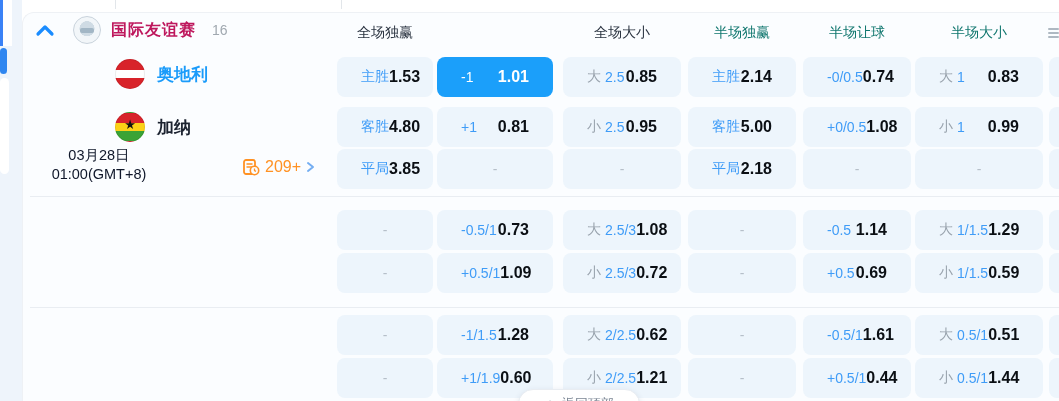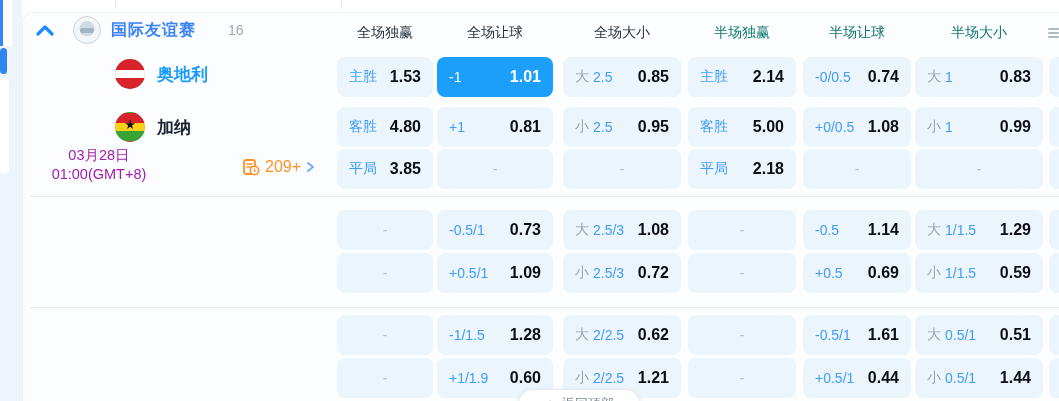--- a/index.html
+++ b/index.html
@@ -22,63 +22,63 @@
   .card { position:absolute; left:22px; top:12px; width:1037px; height:389px;
           background:#fbfdff; border-top-left-radius:12px; border-top:1px solid #eef1f5; border-left:1px solid #eef1f5; }
 
   .divider { position:absolute; left:30px; right:0; height:1px; background:#e9edf2; }
 
   
   .collapse-btn { position:absolute; left:34px; top:22px; width:22px; height:18px; cursor:pointer; }
   .league-logo { position:absolute; left:73px; top:16px; width:28px; height:28px; border-radius:50%;
                  border:1px solid #c9d3dc; background:radial-gradient(circle at 50% 45%, #cfdbe4 0 38%, #f2f6f9 40%); }
   .league-logo::after { content:""; position:absolute; left:6px; top:11px; width:14px; height:5px; background:#7e97ac; opacity:.55; border-radius:2px; }
-  .league-title { position:absolute; left:111px; top:20px; font-size:16px; font-weight:700; color:#3b82f6; letter-spacing:1px; }
-  .league-count { position:absolute; left:228px; top:22px; font-size:14px; color:#a0a8b0; }
+  .league-title { position:absolute; left:111px; top:20px; font-size:16px; font-weight:700; color:#be185d; letter-spacing:1px; }
+  .league-count { position:absolute; left:212px; top:22px; font-size:14px; color:#a0a8b0; }
 
   
   .colhead { position:absolute; top:24px; font-size:14px; text-align:center; color:#2a3340; }
   .colhead.half { color:#0f766e; }
 
   
   .x1 { left:337px; width:96px; }
   .x2 { left:437px; width:116px; }
   .x3 { left:563px; width:118px; }
   .x4 { left:688px; width:108px; }
   .x5 { left:803px; width:108px; }
   .x6 { left:915px; width:128px; }
   .x7 { left:1049px; width:14px; }
 
   
   .y1 { top:57px; } .y2 { top:107px; } .y3 { top:149px; }
   .y4 { top:210px; } .y5 { top:253px; }
   .y6 { top:315px; } .y7 { top:358px; }
 
   .cell { position:absolute; height:40px; background:#edf5fc; border-radius:8px;
-          display:flex; align-items:center; justify-content:space-between; padding:0 12px; cursor:pointer; }
+          display:flex; align-items:center; justify-content:space-between; padding:0 24px; cursor:pointer; }
   .cell .lbl { font-size:14px; color:#3f9cf7; white-space:nowrap; }
   .cell .val { font-size:16px; font-weight:700; color:#0b0f14; }
   .cell.hl { background:#1b9ffa; }
   .cell.hl .lbl, .cell.hl .val { color:#ffffff; }
   .cell.dash { justify-content:center; cursor:default; }
   .cell.dash .val { color:#b6bfc9; font-weight:400; font-size:14px; }
   .ou { display:flex; align-items:center; gap:4px; }
   .ou .pre { font-size:14px; color:#99a3ad; }
   .cell.sliver { border-radius:8px 0 0 8px; padding:0; cursor:default; }
 
   
   .flag { position:absolute; width:30px; height:30px; border-radius:50%; border:1px solid rgba(0,0,0,.08); overflow:hidden; }
   .flag-austria { left:115px; top:59px; background:linear-gradient(180deg,#d8232a 0 34%,#ffffff 34% 66%,#d8232a 66% 100%); }
   .flag-ghana { left:115px; top:112px; background:linear-gradient(180deg,#d8232a 0 34%,#fcd116 34% 66%,#3aa335 66% 100%); }
   .flag-ghana .star { position:absolute; left:0; right:0; top:4px; text-align:center; font-size:13px; color:#111; }
   .team-name { position:absolute; font-size:17px; font-weight:700; }
   .home-name { left:157px; top:63px; color:#1a9bfa; }
   .away-name { left:157px; top:116px; color:#1c2330; }
   .match-time { position:absolute; left:24px; top:146px; width:150px; text-align:center;
-                font-size:14.5px; color:#a21caf; line-height:19px; }
+                font-size:14.5px; color:#0f172a; line-height:19px; }
   .markets { position:absolute; left:243px; top:158px; display:flex; align-items:center; gap:5px; cursor:pointer; }
   .markets .count { font-size:16px; color:#ff9224; }
 
   
   .right-partial-icon { position:absolute; left:1048px; top:27px; width:11px; height:13px; }
   .right-partial-icon span { position:absolute; left:0; width:11px; height:2px; background:#aeb8c2; border-radius:1px; }
 
   
   .back-top { position:absolute; left:518px; top:389px; width:122px; height:30px; background:#ffffff;
               border:1px solid #e9edf2; border-radius:15px; box-shadow:0 2px 6px rgba(40,60,90,.12);
@@ -109,21 +109,20 @@
   <div class="collapse-btn">
     <svg width="22" height="18" viewBox="0 0 22 18">
         <polyline points="4,12 11,5 18,12" fill="none" stroke="#1a8cff" stroke-width="3.2" stroke-linecap="round" stroke-linejoin="round"></polyline>
       </svg>
   </div>
   <div class="league-logo"></div>
   <div class="league-title">国际友谊赛</div>
   <div class="league-count">16</div>
 
   <div class="colhead x1">全场独赢</div>
-  <div class="colhead x2">全场让球</div>
   <div class="colhead x3">全场大小</div>
   <div class="colhead half x4">半场独赢</div>
   <div class="colhead half x6">半场大小</div>
   <div class="colhead half x5">半场让球</div>
 
   <div class="right-partial-icon">
     <span style="top:1px"></span>
       <span style="top:5px"></span>
       <span style="top:9px"></span>
   </div>

